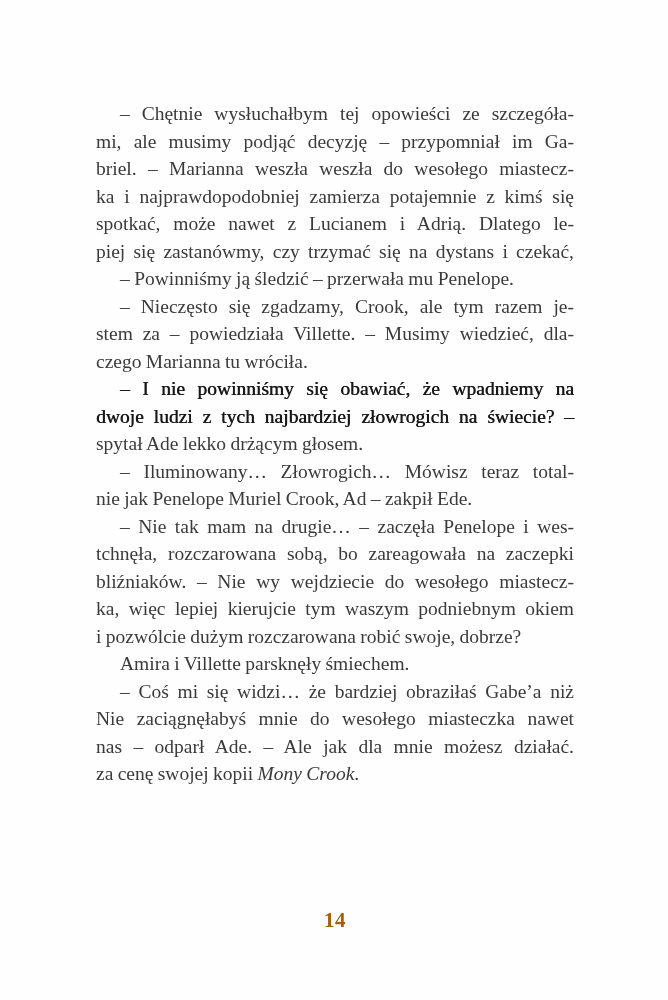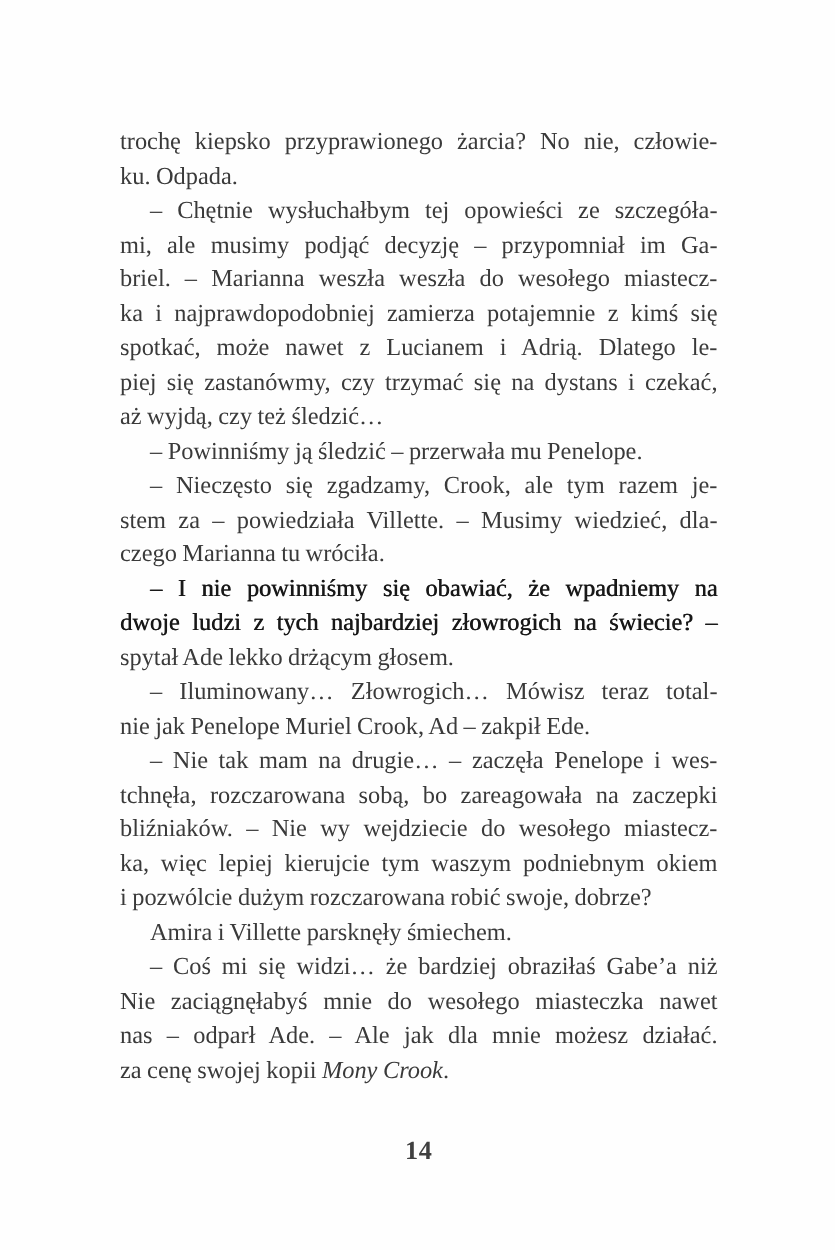--- a/index.html
+++ b/index.html
@@ -44,41 +44,36 @@
   }
   .italic { font-style: italic; }
   .page-number {
     position: absolute;
     top: 908px;
     left: 96px;
     width: 478px;
     text-align: center;
     font-size: 21px;
     font-weight: bold;
-    color: #404040;
+    color: #a16207;
     letter-spacing: 0.5px;
   }
 </style>
 </head>
 <body>
 
 <div class="page">
   <section class="text-block" id="text-block">
-      <div class="para">
-        <div class="line"><span>trochę kiepsko przyprawionego żarcia? No nie, człowie-</span></div>
-        <div class="line last"><span>ku. Odpada.</span></div>
-      </div>
       <div class="para indent">
         <div class="line"><span>– Chętnie wysłuchałbym tej opowieści ze szczegóła-</span></div>
         <div class="line"><span>mi, ale musimy podjąć decyzję – przypomniał im Ga-</span></div>
         <div class="line"><span>briel. – Marianna weszła weszła do wesołego miastecz-</span></div>
         <div class="line"><span>ka i najprawdopodobniej zamierza potajemnie z kimś się</span></div>
         <div class="line"><span>spotkać, może nawet z Lucianem i Adrią. Dlatego le-</span></div>
         <div class="line"><span>piej się zastanówmy, czy trzymać się na dystans i czekać,</span></div>
-        <div class="line last"><span>aż wyjdą, czy też śledzić…</span></div>
       </div>
       <div class="para indent">
         <div class="line last"><span>– Powinniśmy ją śledzić – przerwała mu Penelope.</span></div>
       </div>
       <div class="para indent">
         <div class="line"><span>– Nieczęsto się zgadzamy, Crook, ale tym razem je-</span></div>
         <div class="line"><span>stem za – powiedziała Villette. – Musimy wiedzieć, dla-</span></div>
         <div class="line last"><span>czego Marianna tu wróciła.</span></div>
       </div>
       <div class="para indent">

